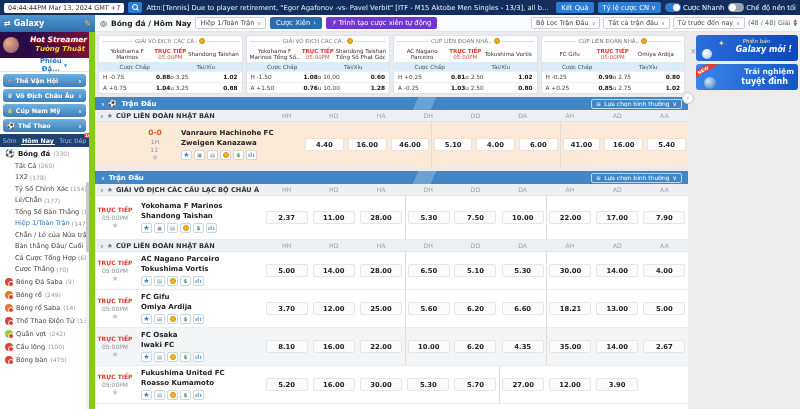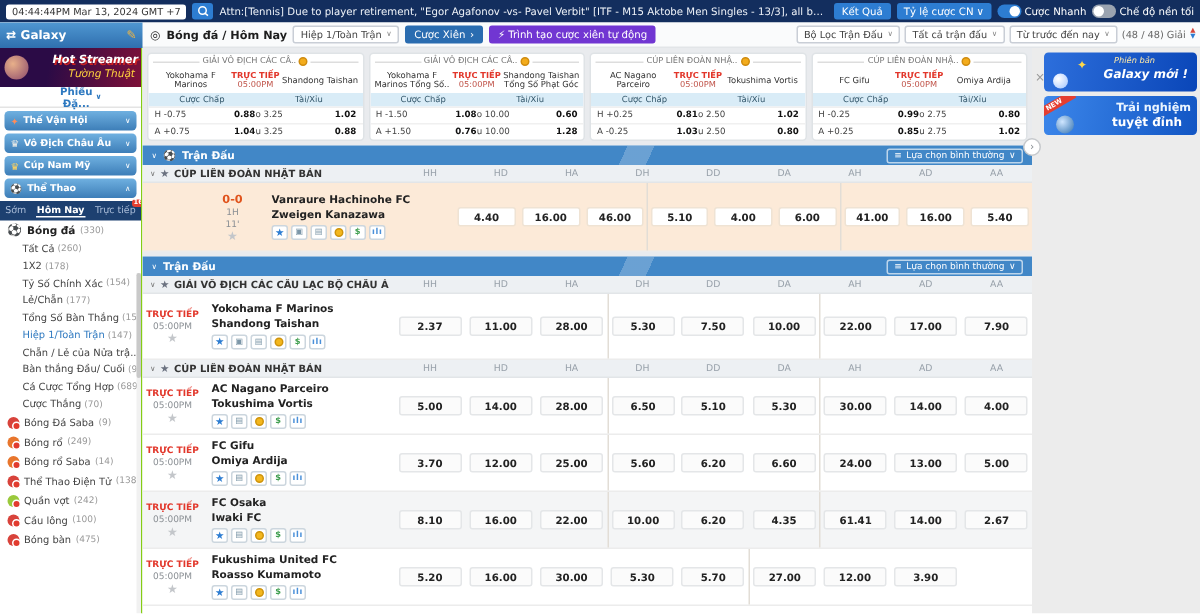--- a/index.html
+++ b/index.html
@@ -33,25 +33,25 @@
   .btn-auto { background:#7136d2; color:#fff; font-size:6.8px; padding:2px 6px; border-radius:2px; display:flex; gap:2px; align-items:center; white-space:nowrap;}
   .tool-right { margin-left:auto; display:flex; gap:3px; align-items:center; padding-right:3px;}
   .leaguecount { font-size:6.5px; color:#666; white-space:nowrap;}
   .sorticon { display:flex; flex-direction:column; line-height:4px; font-size:4.5px;}
   .sorticon .up { color:#d4453a;} .sorticon .dn { color:#2d7dd2;}
 
   
   .content { display:flex; flex:1 1 auto; min-height:0;}
 
   
-  .sidebar { width:95px; background:#fff; border-right:1px solid #84cc16; position:relative; overflow:hidden; flex:0 0 auto;}
+  .sidebar { width:95px; background:#fff; border-right:6px solid #84cc16; position:relative; overflow:hidden; flex:0 0 auto;}
   .sbanner { height:26px; background:linear-gradient(100deg,#2b0b46 35%,#7d1038); position:relative; overflow:hidden; color:#fff;}
   .sbanner .ppl { position:absolute; left:3px; top:5px; width:16px; height:16px; border-radius:50%; background:radial-gradient(circle at 35% 35%, #e8b08a, #8c4a6b);}
   .sbanner .t1 { position:absolute; right:2px; top:3px; font-size:7.5px; font-weight:bold; font-style:italic; color:#fff; text-shadow:1px 1px 0 #c22;}
-  .sbanner .t2 { position:absolute; right:4px; top:13px; font-size:7px; font-weight:normal; font-style:italic; color:#ffd23e;}
+  .sbanner .t2 { position:absolute; right:4px; top:13px; font-size:7px; font-weight:bold; font-style:italic; color:#ffd23e;}
   .stabs { height:14px; display:flex; align-items:center; border-bottom:1px solid #e4e4e4; font-size:6.8px; background:#fff;}
   .stab { flex:1; text-align:center; color:#444; display:flex; align-items:center; justify-content:center; gap:2px;margin-left:40px;}
   .stab.active { color:#2e79c0; font-weight:bold;}
   .stab .ddchev{ font-size:5px;}
   .smenu { padding:2px 3px; display:flex; flex-direction:column; gap:2px;}
   .mbtn { height:13px; border-radius:3px; background:linear-gradient(180deg,#6fb0e0,#3d7eb8); color:#fff; font-size:6.3px; font-weight:bold; display:flex; align-items:center; gap:3px; padding:0 4px; white-space:nowrap;}
   .mbtn .micon { font-size:6.5px;}
   .mbtn .mchev { margin-left:auto; font-size:5px; font-weight:normal;}
   .subtabs { height:13px; background:#1d4070; display:flex; align-items:center; justify-content:space-around; font-size:6.3px; color:#aabcd8;}
   .subtab { position:relative; padding:0 1px;}
@@ -709,21 +709,21 @@
         <div class="oc gsep">
             <span class="pill">5.60</span>
           </div>
         <div class="oc">
             <span class="pill">6.20</span>
           </div>
         <div class="oc">
             <span class="pill">6.60</span>
           </div>
         <div class="oc gsep">
-            <span class="pill">24.00</span>
+            <span class="pill">18.21</span>
           </div>
         <div class="oc">
             <span class="pill">13.00</span>
           </div>
         <div class="oc">
             <span class="pill">5.00</span>
           </div>
       </div>
       <div class="mrow h38 alt">
         <div class="minfo">
@@ -756,21 +756,21 @@
         <div class="oc gsep">
             <span class="pill">10.00</span>
           </div>
         <div class="oc">
             <span class="pill">6.20</span>
           </div>
         <div class="oc">
             <span class="pill">4.35</span>
           </div>
         <div class="oc gsep">
-            <span class="pill">61.41</span>
+            <span class="pill">35.00</span>
           </div>
         <div class="oc">
             <span class="pill">14.00</span>
           </div>
         <div class="oc">
             <span class="pill">2.67</span>
           </div>
       </div>
       <div class="mrow h38">
         <div class="minfo">

